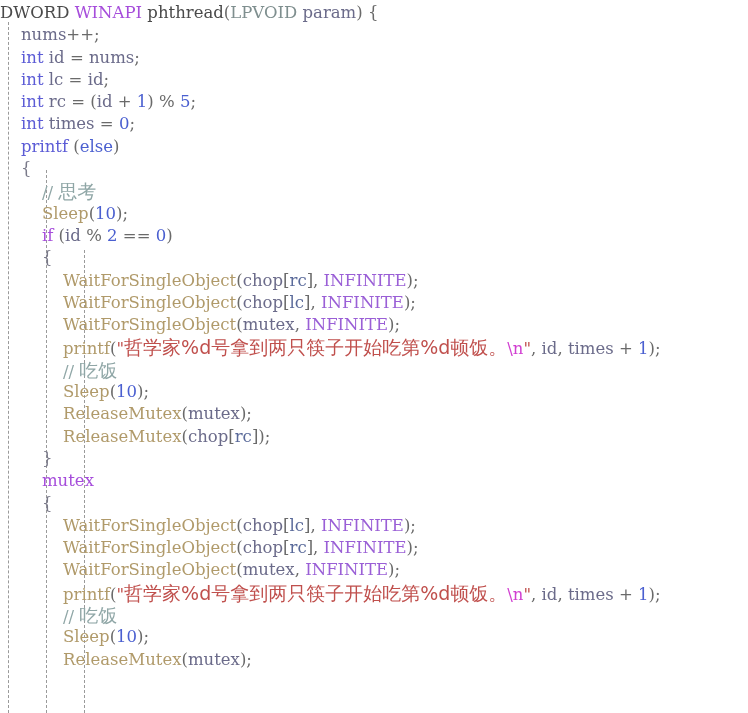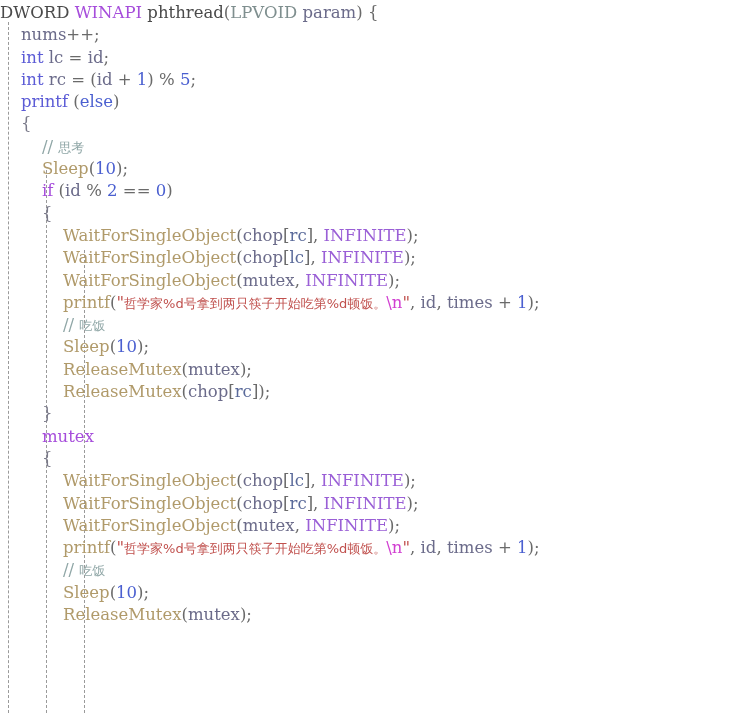--- a/index.html
+++ b/index.html
@@ -54,21 +54,21 @@
   .t-var      { color: #5a6a9a; }   
   .t-num      { color: #4a5fd0; }   
   .t-const    { color: #9a5fd6; }   
   .t-str      { color: #c0504d; }   
   .t-esc      { color: #d13fd1; }   
   .t-cmt      { color: #8fa6a6; }   
   .t-punct    { color: #6a6a6a; }
   .t-brace    { color: #7a7a8a; }
   .cjk {
     font-family: "DejaVu Sans", "Liberation Sans", sans-serif;
-    font-size: 13px;
+    font-size: 19px;
   }
   #watermark {
     position: absolute;
     right: 8px;
     bottom: 18px;
     font-family: "DejaVu Sans", "Liberation Sans", sans-serif;
     font-size: 15px;
     color: #b9b9b9;
     letter-spacing: 0.3px;
     white-space: nowrap;
@@ -81,22 +81,24 @@
 
   <div id="indent-guides">
       <div class="indent-guide" style="left: 8px; top: 22px; height: 691px;"></div>
       <div class="indent-guide" style="left: 46px; top: 170px; height: 543px;"></div>
       <div class="indent-guide" style="left: 84px; top: 250px; height: 463px;"></div>
     </div>
 
   <div id="code-lines">
       <div class="code-line"><span class="t-plain">DWORD</span><span class="t-plain"> </span><span class="t-kw2">WINAPI</span><span class="t-plain"> phthread</span><span class="t-punct">(</span><span class="t-type">LPVOID</span><span class="t-ident"> param</span><span class="t-punct">) {</span></div>
       <div class="code-line"><span class="t-ident">    nums</span><span class="t-punct">++;</span></div>
+      <div class="code-line"><span class="t-plain">    </span><span class="t-kw">int</span><span class="t-ident"> id </span><span class="t-punct">= </span><span class="t-ident">nums</span><span class="t-punct">;</span></div>
       <div class="code-line"><span class="t-plain">    </span><span class="t-kw">int</span><span class="t-ident"> lc </span><span class="t-punct">= </span><span class="t-ident">id</span><span class="t-punct">;</span></div>
       <div class="code-line"><span class="t-plain">    </span><span class="t-kw">int</span><span class="t-ident"> rc </span><span class="t-punct">= </span><span class="t-punct">(</span><span class="t-ident">id</span><span class="t-punct"> + </span><span class="t-num">1</span><span class="t-punct">) % </span><span class="t-num">5</span><span class="t-punct">;</span></div>
+      <div class="code-line"><span class="t-plain">    </span><span class="t-kw">int</span><span class="t-ident"> times </span><span class="t-punct">= </span><span class="t-num">0</span><span class="t-punct">;</span></div>
       <div class="code-line"><span class="t-plain">    </span><span class="t-kw">printf</span><span class="t-punct"> (</span><span class="t-num">else</span><span class="t-punct">)</span></div>
       <div class="code-line"><span class="t-brace">    {</span></div>
       <div class="code-line"><span class="t-cmt">        // </span><span class="t-cmt cjk">思考</span></div>
       <div class="code-line"><span class="t-plain">        </span><span class="t-fn">Sleep</span><span class="t-punct">(</span><span class="t-num">10</span><span class="t-punct">);</span></div>
       <div class="code-line"><span class="t-plain">        </span><span class="t-kw2">if</span><span class="t-punct"> (</span><span class="t-ident">id</span><span class="t-punct"> % </span><span class="t-num">2</span><span class="t-punct"> == </span><span class="t-num">0</span><span class="t-punct">)</span></div>
       <div class="code-line"><span class="t-brace">        {</span></div>
       <div class="code-line"><span class="t-plain">            </span><span class="t-fn">WaitForSingleObject</span><span class="t-punct">(</span><span class="t-ident">chop</span><span class="t-punct">[</span><span class="t-var">rc</span><span class="t-punct">], </span><span class="t-const">INFINITE</span><span class="t-punct">);</span></div>
       <div class="code-line"><span class="t-plain">            </span><span class="t-fn">WaitForSingleObject</span><span class="t-punct">(</span><span class="t-ident">chop</span><span class="t-punct">[</span><span class="t-var">lc</span><span class="t-punct">], </span><span class="t-const">INFINITE</span><span class="t-punct">);</span></div>
       <div class="code-line"><span class="t-plain">            </span><span class="t-fn">WaitForSingleObject</span><span class="t-punct">(</span><span class="t-ident">mutex</span><span class="t-punct">, </span><span class="t-const">INFINITE</span><span class="t-punct">);</span></div>
       <div class="code-line"><span class="t-plain">            </span><span class="t-fn">printf</span><span class="t-punct">(</span><span class="t-str">"</span><span class="t-str cjk">哲学家%d号拿到两只筷子开始吃第%d顿饭。</span><span class="t-esc">\n</span><span class="t-str">"</span><span class="t-punct">, </span><span class="t-ident">id</span><span class="t-punct">, </span><span class="t-ident">times</span><span class="t-punct"> + </span><span class="t-num">1</span><span class="t-punct">);</span></div>

